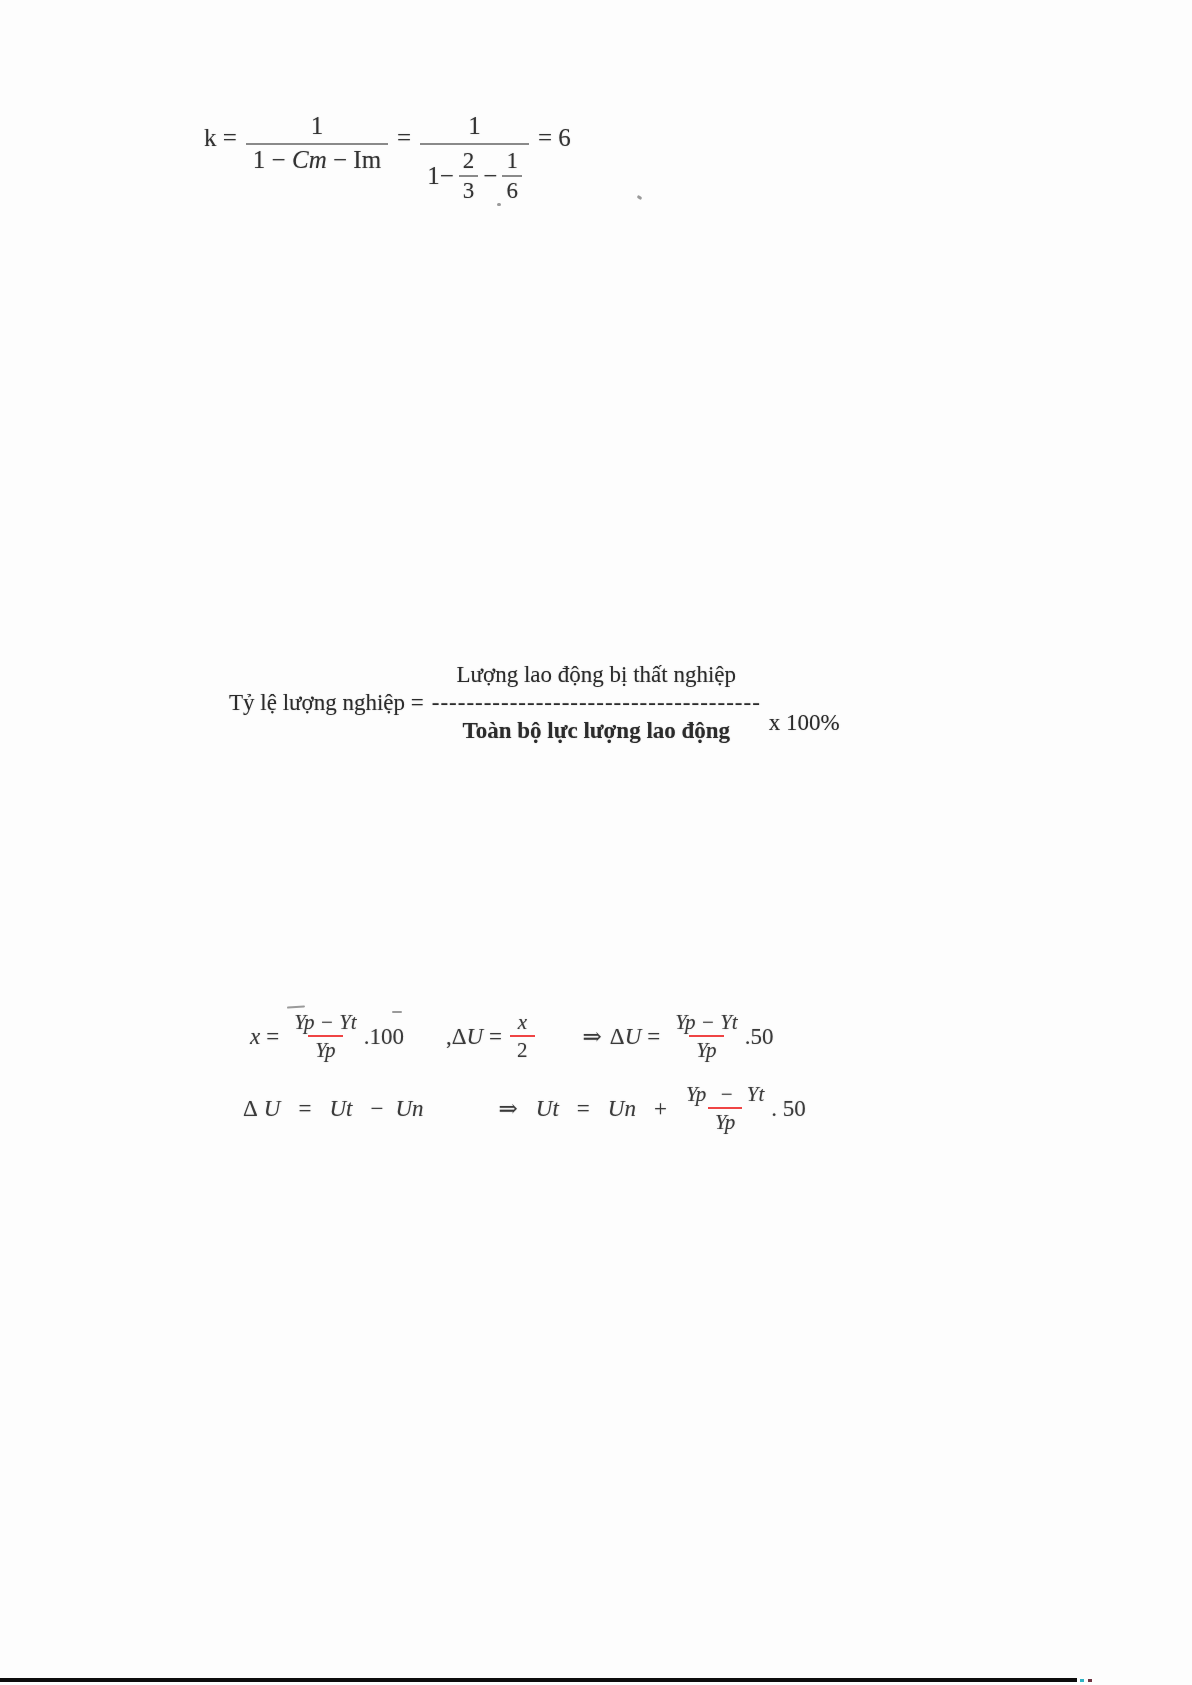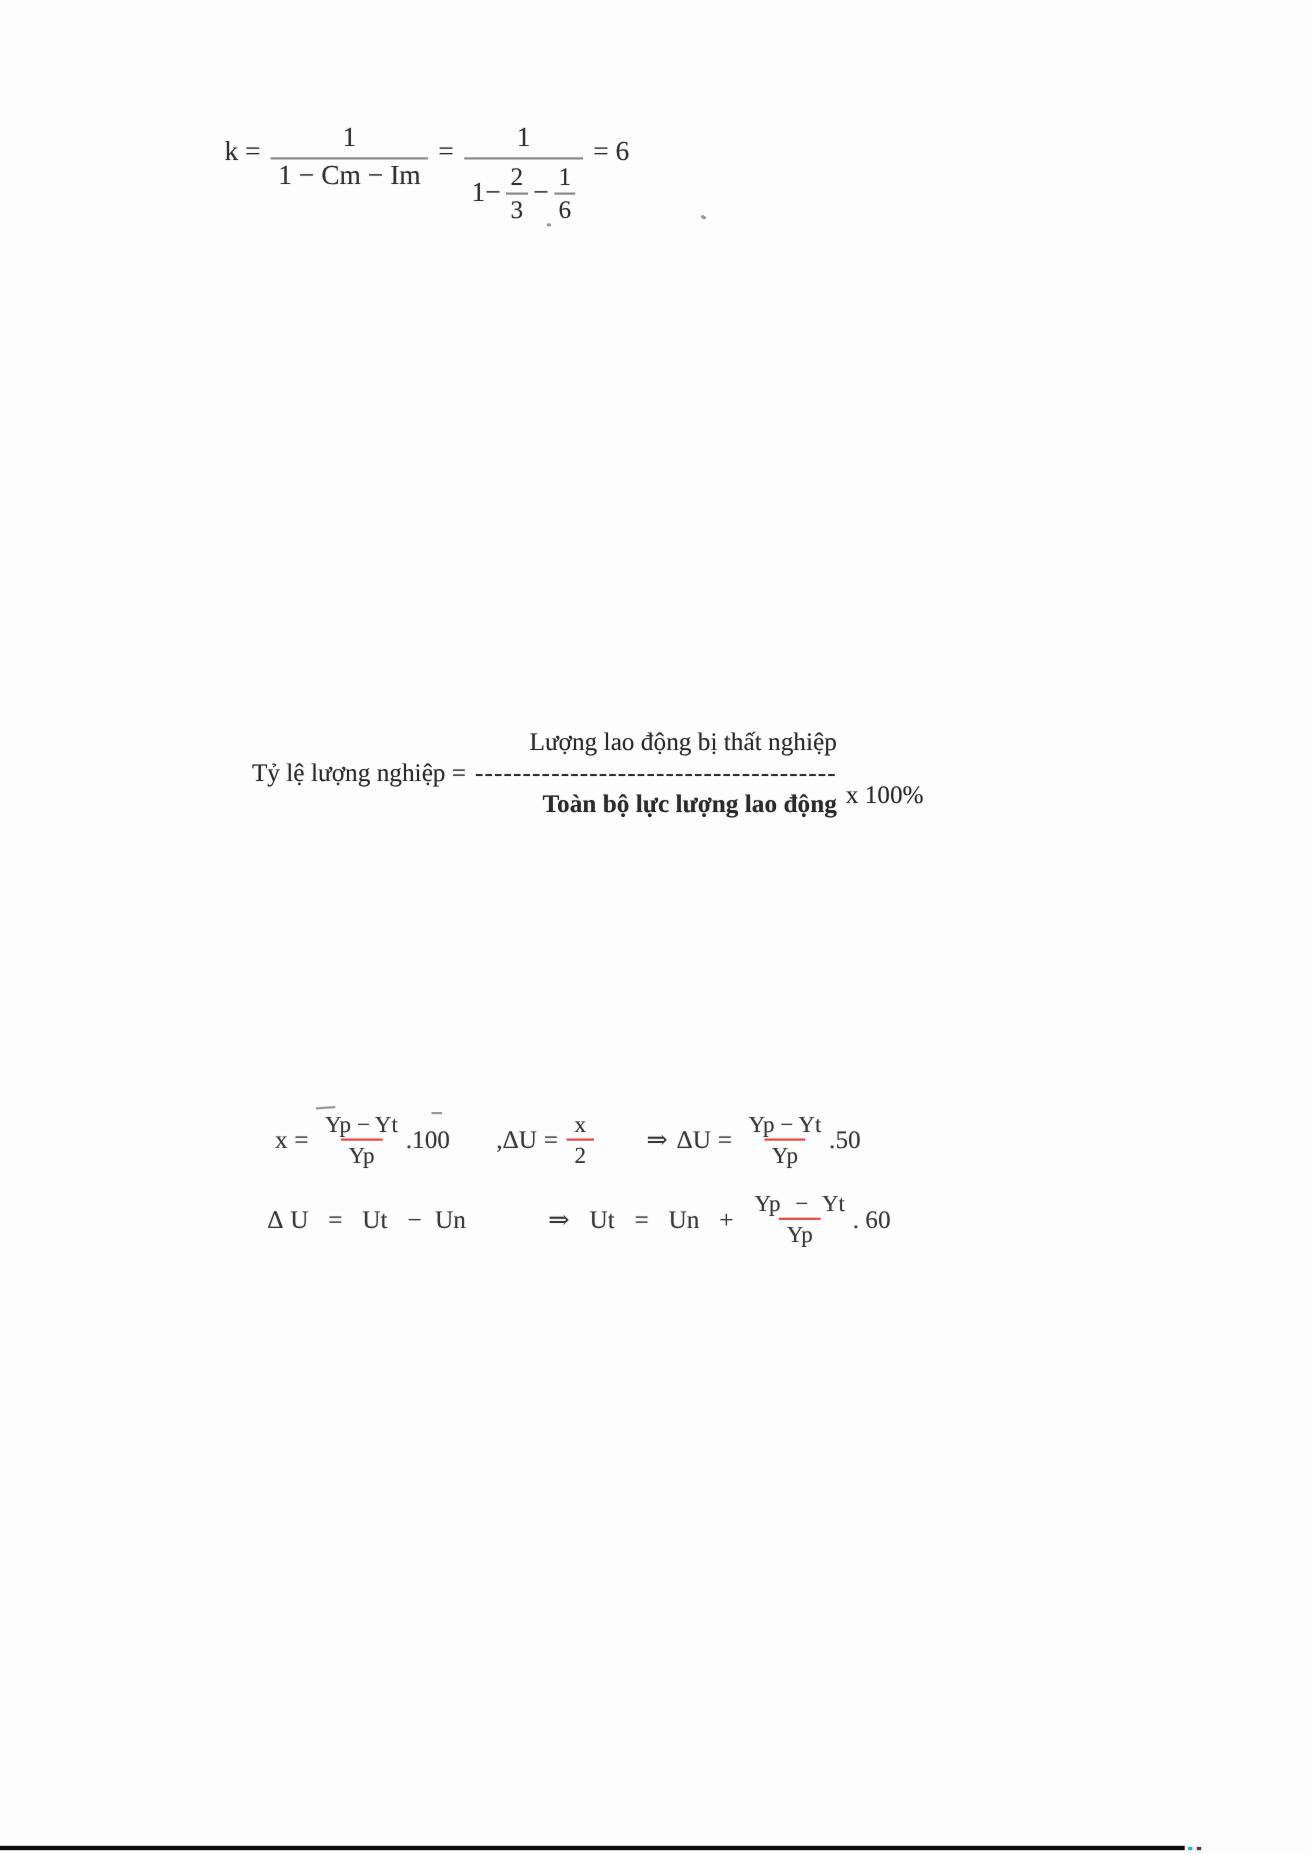--- a/index.html
+++ b/index.html
@@ -22,33 +22,33 @@
     display:flex;align-items:flex-start;gap:9px;
     font-size:25px;color:#323232;
   }
   .formula-k .tok{margin-top:22px;white-space:pre;}
   .formula-k .frac .fnum{height:38px;display:flex;align-items:flex-end;justify-content:center;padding-bottom:3px;}
   .formula-k .frac .fden{border-top:2px solid #8a8a8a;}
   .den2-wrap{display:inline-flex;align-items:center;gap:5px;padding-top:2px;}
   .mini{font-size:23px;}
   .mini .fnum{height:auto !important;padding:0 4px 1px 4px !important;display:block !important;}
   .mini .fden{border-top:2px solid #7a7a7a;padding:1px 4px 0 4px;}
-  .it{}
+  .it{font-style:italic;}
 
   
   .artifact{position:absolute;background:#9a9a9a;border-radius:2px;}
 
   
   .unemp-row{
     position:absolute;left:229px;top:660px;
     display:flex;align-items:center;gap:8px;
     font-size:23px;color:#2b2b2b;
   }
   .unemp-label{white-space:pre;}
-  .unemp-col{display:flex;flex-direction:column;align-items:flex-end;}
+  .unemp-col{display:flex;flex-direction:column;align-items:center;}
   .unemp-num{line-height:30px;}
   .unemp-dashes{line-height:26px;letter-spacing:1px;white-space:pre;}
   .unemp-den{line-height:30px;font-weight:bold;}
   .unemp-times{white-space:pre;margin-top:40px;}
 
   
   .okun-row{position:absolute;display:flex;align-items:center;font-size:23px;color:#3a3a3a;}
   .okun-row .frac{font-size:21px;}
   .okun-row .frac .fden{border-top:2px solid #ef4444;}
   .okun-row1{left:250px;top:1010px;}
@@ -148,20 +148,20 @@
     <span class="m12 it">Un</span>
     <span class="gap75">⇒</span>
     <span class="m18 it">Ut</span>
     <span class="m18">=</span>
     <span class="m18 it">Un</span>
     <span class="m18">+</span>
     <span class="frac m12 it wide-num">
       <span class="fnum">Yp − Yt</span>
       <span class="fden">Yp</span>
     </span>
-    <span>. 60</span>
+    <span>. 50</span>
   </div>
 
   <div class="bottom-bar"></div>
   <div class="speck speck-cyan"></div>
   <div class="speck speck-maroon"></div>
 
 </div>
 
 </body></html>

